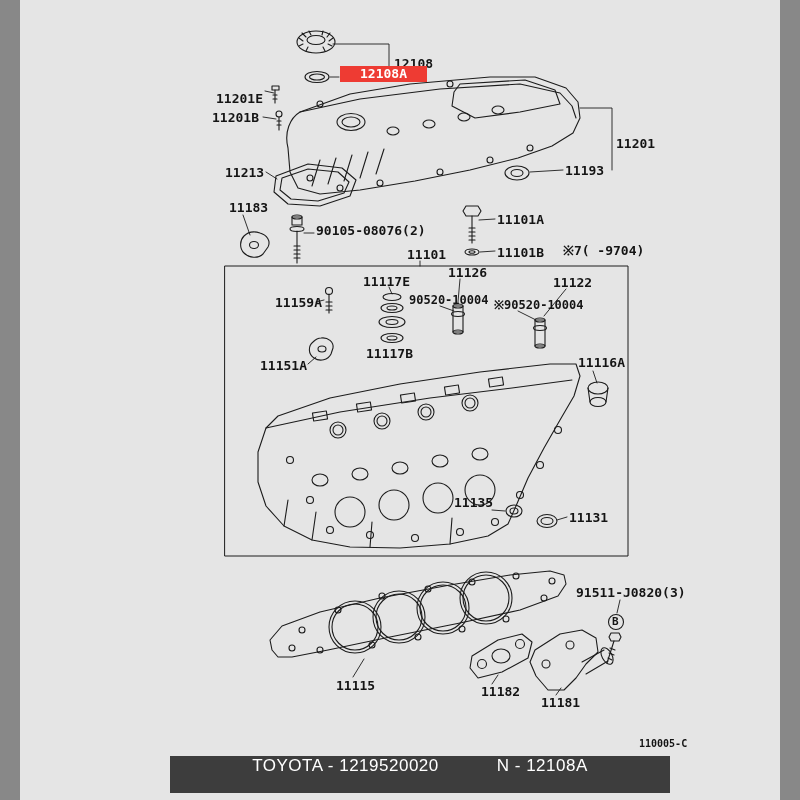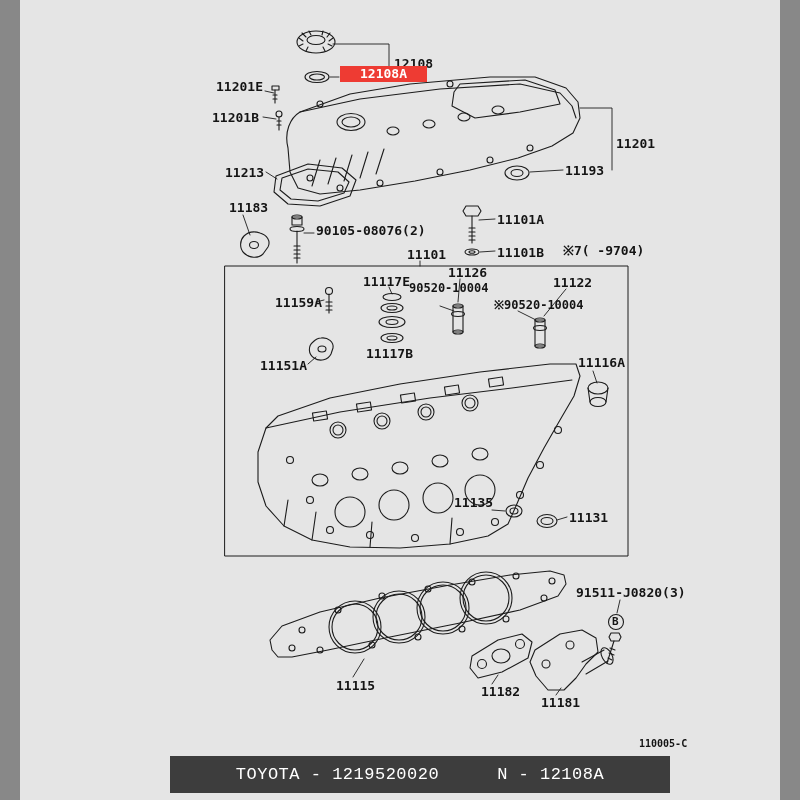--- a/index.html
+++ b/index.html
@@ -14,23 +14,23 @@
     white-space:pre;letter-spacing:0px;line-height:14px;
   }
   .plabel.small{font-size:12px;}
   .plabel.tiny{font-size:10px;margin-left:16px;}
   .plabel.hl{
     background:#ee3b33;color:#ffffff;
     padding:1px 20px;min-width:44px;
   }
   #footerbar{
     position:absolute;left:150px;top:756px;width:500px;height:37px;
-    background:#3d3d3d;color:#ffffff;display:flex;align-items:center;
+    background:#3d3d3d;color:#ffffff;display:flex;
     justify-content:center;gap:58px;
-    font-family:Liberation Mono, monospace;
+    font-family:Liberation Sans, sans-serif;
     font-size:17px;letter-spacing:0.5px;
   }
 </style>
 </head>
 <body>
 
 <div id="stage">
 
   <svg id="art" width="800" height="800" viewBox="0 0 800 800" fill="none" stroke="#1c1c1c" stroke-width="1.1" stroke-linecap="round" stroke-linejoin="round">
 
@@ -303,36 +303,36 @@
       <line x1="562" y1="662" x2="584" y2="650"></line>
       <line x1="566" y1="674" x2="588" y2="661"></line>
       <ellipse cx="587" cy="656" rx="5" ry="9" transform="rotate(-28 587 656)"></ellipse>
       <circle cx="526" cy="664" r="4"></circle>
       <circle cx="550" cy="645" r="4"></circle>
     </g>
   </svg>
 
   <div class="plabel" style="left:374px;top:57px">12108</div>
   <div class="plabel hl" style="left:320px;top:66px">12108A</div>
-  <div class="plabel" style="left:196px;top:80px">11201E</div>
+  <div class="plabel" style="left:196px;top:92px">11201E</div>
   <div class="plabel" style="left:192px;top:111px">11201B</div>
   <div class="plabel" style="left:205px;top:166px">11213</div>
   <div class="plabel" style="left:209px;top:201px">11183</div>
   <div class="plabel" style="left:296px;top:224px">90105-08076(2)</div>
   <div class="plabel" style="left:596px;top:137px">11201</div>
   <div class="plabel" style="left:545px;top:164px">11193</div>
   <div class="plabel" style="left:477px;top:213px">11101A</div>
   <div class="plabel" style="left:387px;top:248px">11101</div>
   <div class="plabel" style="left:477px;top:246px">11101B</div>
   <div class="plabel" style="left:543px;top:244px">※7( -9704)</div>
   <div class="plabel" style="left:343px;top:275px">11117E</div>
   <div class="plabel" style="left:428px;top:266px">11126</div>
   <div class="plabel" style="left:533px;top:276px">11122</div>
   <div class="plabel" style="left:255px;top:296px">11159A</div>
-  <div class="plabel small" style="left:389px;top:281px">90520-10004</div>
+  <div class="plabel small" style="left:389px;top:293px">90520-10004</div>
   <div class="plabel small" style="left:474px;top:298px">※90520-10004</div>
   <div class="plabel" style="left:346px;top:347px">11117B</div>
   <div class="plabel" style="left:240px;top:359px">11151A</div>
   <div class="plabel" style="left:558px;top:356px">11116A</div>
   <div class="plabel" style="left:434px;top:496px">11135</div>
   <div class="plabel" style="left:549px;top:511px">11131</div>
   <div class="plabel" style="left:316px;top:679px">11115</div>
   <div class="plabel" style="left:556px;top:586px">91511-J0820(3)</div>
   <div class="plabel" style="left:461px;top:685px">11182</div>
   <div class="plabel" style="left:521px;top:696px">11181</div>

